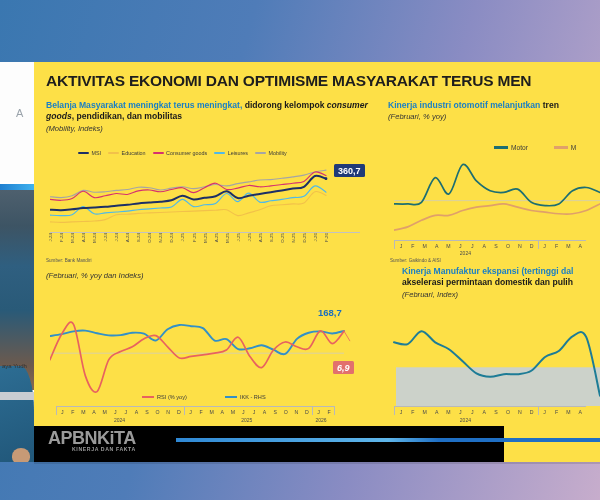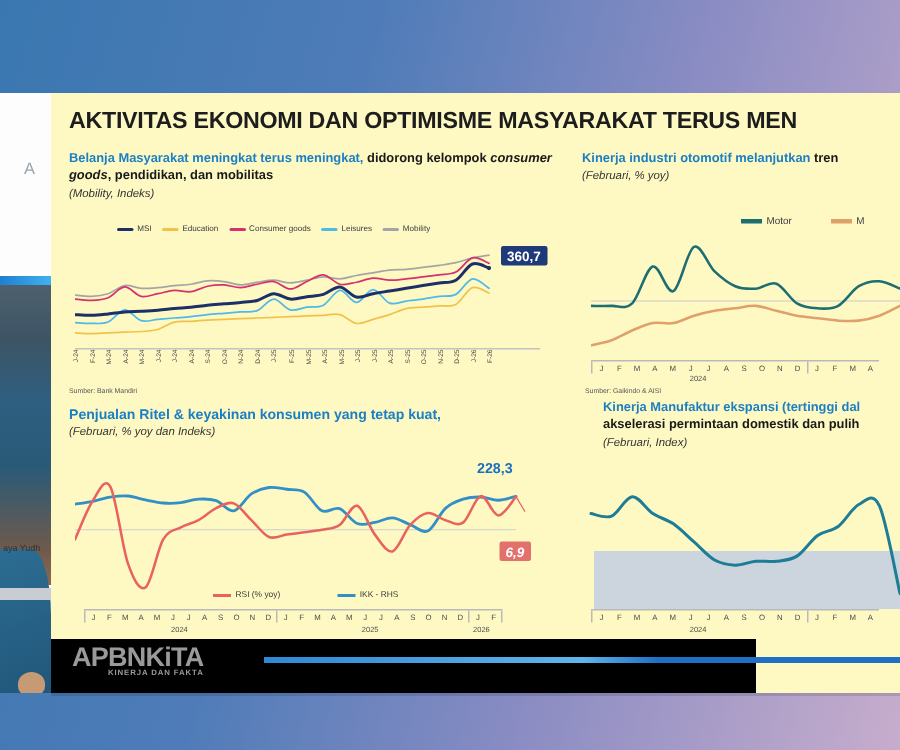--- a/index.html
+++ b/index.html
@@ -28,21 +28,21 @@
   #video-hand { position:absolute; left:12px; top:258px; width:18px; height:16px;
      background:#c79a76; border-radius:50% 50% 40% 40%; }
   #video-namebar { position:absolute; left:0; top:300px; width:34px; height:14px; }
   #video-name { position:absolute; left:2px; top:301px; font-size:6px; color:#333;
      white-space:nowrap; overflow:hidden; }
   #video-bottomstrip { position:absolute; left:0; top:330px; width:34px; height:8px;
      background:#c9cdd2; }
 
   
   #slide { position:absolute; left:34px; top:62px; width:566px; height:400px;
-     background:#fef9c3; }
+     background:#fde047; }
 
   #slide-title { position:absolute; left:12px; top:10px; font-size:15.5px;
      font-weight:bold; color:#1d1d1d; letter-spacing:-0.2px; white-space:nowrap; }
 
   
   .panel { position:absolute; }
   .p-head { font-size:8.6px; line-height:1.32; }
   .p-head .hi { color:#1b7fc4; font-weight:bold; }
   .p-head .bk { color:#1a1a1a; font-weight:bold; }
   .p-head .it { font-style:italic; font-weight:bold; color:#1a1a1a; }
@@ -236,27 +236,24 @@
         <div class="mo" style="width: 11.9px;">A</div>
       </div>
     </div>
   <div class="yrrow" id="yr-oto" style="left:360px; top:188px;">
       <div class="yr" style="width: 142.8px;">2024</div>
       <div class="yr" style="width: 47.6px;"></div>
     </div>
   <div class="p-src" style="left:356px; top:196px;">Sumber: Gaikindo &amp; AISI</div>
 
   <div class="panel" style="left:12px; top:208px; width:332px;">
-    <div class="p-head" style="font-size:9.4px">
-      <span class="hi">Penjualan Ritel &amp; keyakinan konsumen yang tetap kuat,</span>
-    </div>
     <div class="p-sub">(Februari, % yoy dan Indeks)</div>
   </div>
 
-  <div class="value-blue" style="left:284px; top:245px;">228,3</div>
+  <div class="value-blue" style="left:284px; top:245px;">168,7</div>
 
   <div class="chartbox" style="left:16px; top:256px;">
     <svg id="svg-ritel" width="312" height="80" viewBox="0 0 312 80">
         <line x1="0" y1="35.199999999999996" x2="294" y2="35.199999999999996" stroke="#cdcdcd" stroke-width="0.7"></line>
         <path d="M0.00,18.07 C1.96,17.76 7.84,16.97 11.76,16.19 C15.68,15.40 19.60,13.95 23.52,13.36 C27.44,12.78 31.36,12.35 35.28,12.66 C39.20,12.97 43.12,14.46 47.04,15.25 C50.96,16.03 54.88,17.05 58.80,17.36 C62.72,17.68 66.64,17.56 70.56,17.13 C74.48,16.70 78.40,15.01 82.32,14.78 C86.24,14.54 90.16,14.42 94.08,15.72 C98.00,17.01 101.92,23.29 105.84,22.54 C109.76,21.80 113.68,13.84 117.60,11.25 C121.52,8.66 125.44,7.52 129.36,7.01 C133.28,6.50 137.20,7.68 141.12,8.19 C145.04,8.70 148.96,7.68 152.88,10.07 C156.80,12.46 160.72,20.70 164.64,22.54 C168.56,24.38 172.48,19.72 176.40,21.13 C180.32,22.54 184.24,29.48 188.16,31.01 C192.08,32.54 196.00,30.93 199.92,30.31 C203.84,29.68 207.76,27.01 211.68,27.25 C215.60,27.48 219.52,30.27 223.44,31.72 C227.36,33.17 231.28,37.76 235.20,35.95 C239.12,34.15 243.04,24.42 246.96,20.89 C250.88,17.36 254.80,16.03 258.72,14.78 C262.64,13.52 266.56,13.25 270.48,13.36 C274.40,13.48 278.32,15.56 282.24,15.48 C286.16,15.40 292.04,13.33 294.00,12.89" fill="none" stroke="#3290c7" stroke-width="1.9" stroke-linecap="round" stroke-linejoin="round"></path>
         <path d="M0.00,41.60 C1.96,37.33 7.84,21.87 11.76,16.00 C15.68,10.13 19.60,-0.53 23.52,6.40 C27.44,13.33 31.36,46.40 35.28,57.60 C39.20,68.80 43.12,76.27 47.04,73.60 C50.96,70.93 54.88,48.27 58.80,41.60 C62.72,34.93 66.64,35.73 70.56,33.60 C74.48,31.47 78.40,30.93 82.32,28.80 C86.24,26.67 90.16,22.67 94.08,20.80 C98.00,18.93 101.92,16.27 105.84,17.60 C109.76,18.93 113.68,25.07 117.60,28.80 C121.52,32.53 125.44,38.40 129.36,40.00 C133.28,41.60 137.20,38.93 141.12,38.40 C145.04,37.87 148.96,37.33 152.88,36.80 C156.80,36.27 160.72,36.00 164.64,35.20 C168.56,34.40 172.48,34.67 176.40,32.00 C180.32,29.33 184.24,18.13 188.16,19.20 C192.08,20.27 196.00,33.33 199.92,38.40 C203.84,43.47 207.76,50.67 211.68,49.60 C215.60,48.53 219.52,36.27 223.44,32.00 C227.36,27.73 231.28,24.53 235.20,24.00 C239.12,23.47 243.04,27.73 246.96,28.80 C250.88,29.87 254.80,33.07 258.72,30.40 C262.64,27.73 266.56,13.60 270.48,12.80 C274.40,12.00 278.32,25.55 282.24,25.60 C286.16,25.65 292.04,15.20 294.00,13.12" fill="none" stroke="#e8625f" stroke-width="1.7" stroke-linecap="round" stroke-linejoin="round"></path>
         <line x1="294" y1="13.120000000000005" x2="300" y2="23.120000000000005" stroke="#e8625f" stroke-width="0.8"></line>
       </svg>
   </div>
 

